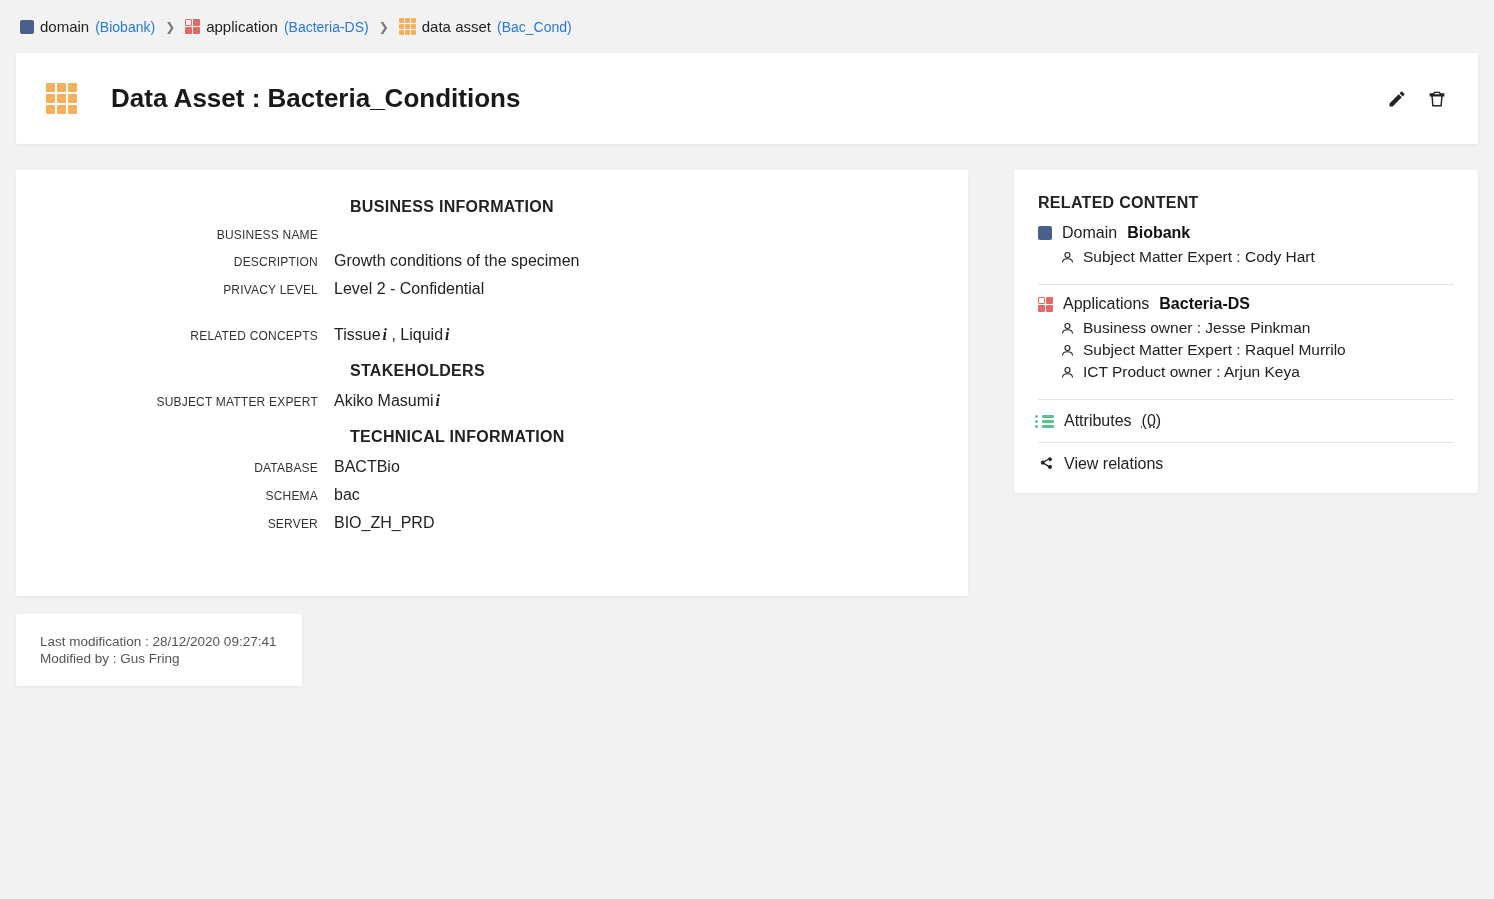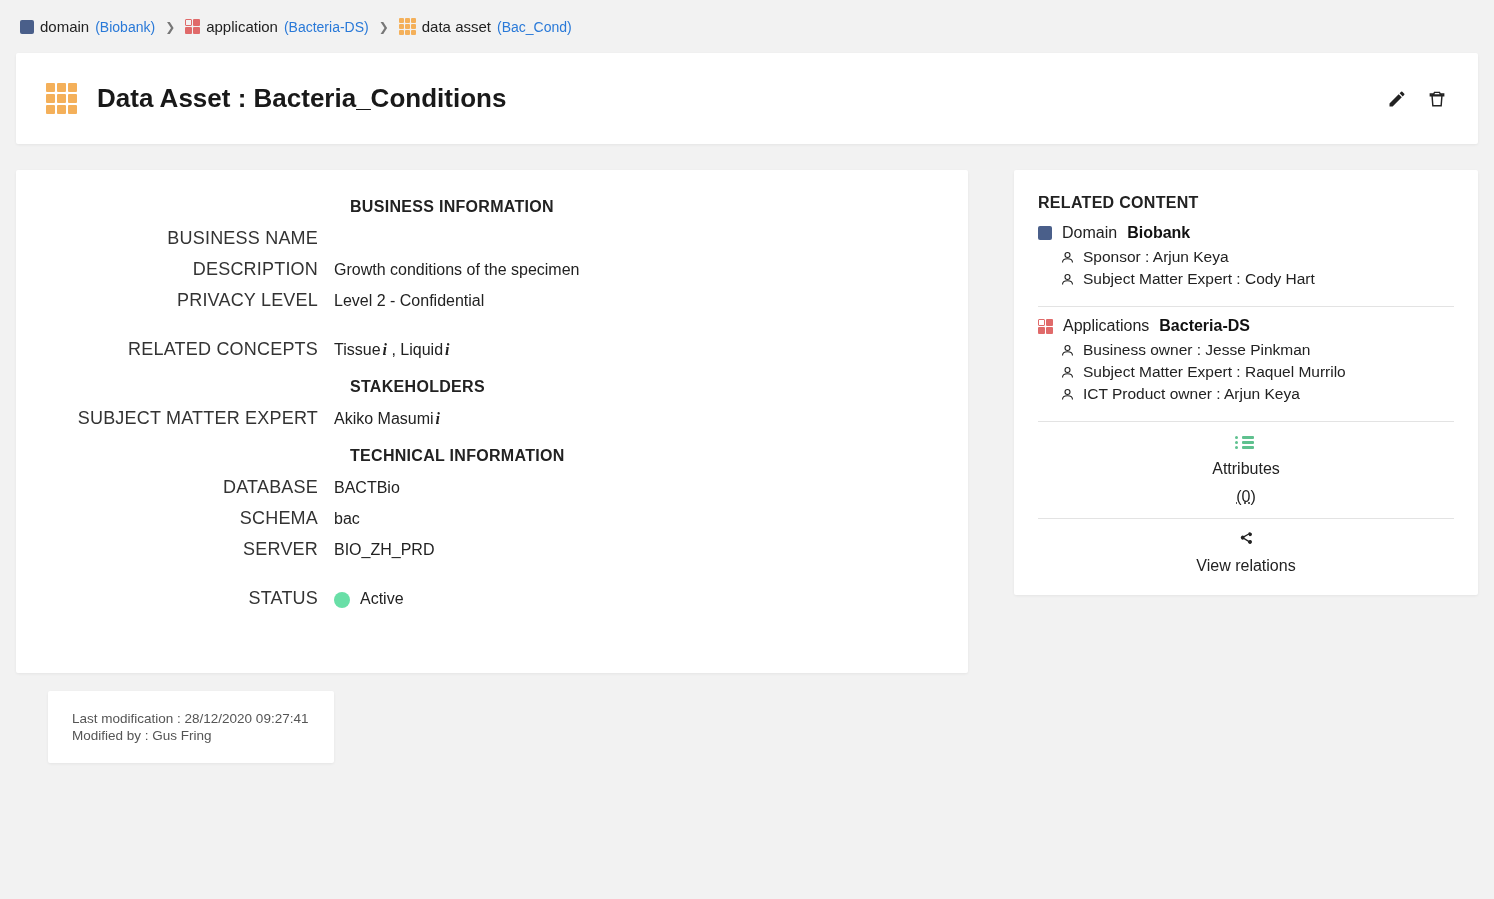--- a/index.html
+++ b/index.html
@@ -40,54 +40,54 @@
   
   .card {
     background:#fff; border-radius:2px;
     box-shadow: 0 1px 3px rgba(0,0,0,0.06);
   }
   .title-card {
     display:flex; align-items:center; justify-content:space-between;
     padding: 30px 30px;
     margin-top: 6px;
   }
-  .title-left { display:flex; align-items:center; gap:20px; }
+  .title-left { display:flex; align-items:center; gap:34px; }
   .title-text { font-size:26px; font-weight:600; color:#191919; }
   .title-actions { display:flex; gap:18px; }
   .icon-btn { width:22px; height:22px; cursor:pointer; color:#222; display:inline-flex; align-items:center; justify-content:center; }
   .icon-btn svg { width:20px; height:20px; fill:currentColor; }
   
   .columns { display:flex; gap:46px; margin-top:26px; align-items:flex-start; }
   .main-card { flex:1; padding: 28px 30px 46px; }
   .side-card { width:464px; padding: 24px 24px 8px; }
   .section-title { font-weight:700; font-size:16px; letter-spacing:0.3px; margin: 0 0 12px; }
   .side-card .section-title { margin-bottom: 12px; }
   .field-row { display:flex; align-items:baseline; margin: 10px 0; }
-  .field-label { width:288px; text-align:right; padding-right:16px; color:#333; font-size:18px; letter-spacing:0.2px; }
+  .field-label { width:288px; text-align:right; padding-right:16px; color:#333; font-size:12px; letter-spacing:0.2px; }
   .field-value { flex:1; color:#222; font-size:16px; }
   .section-block { margin-bottom: 18px; }
   .section-block .section-title { margin-left: 304px; }
   .status-dot { display:inline-block; width:16px; height:16px; border-radius:50%; background:#69dfa7; vertical-align:middle; margin-right:10px; }
   .info-i { display:inline-block; font-family: Georgia, serif; font-weight:bold; font-style:italic; color:#222; margin-left:2px; cursor:pointer; }
   
   .rel-block { border-bottom:1px solid #e3e3e3; padding: 10px 0 14px; }
   .rel-block:first-of-type { padding-top:0; }
   .rel-heading { display:flex; align-items:center; gap:10px; font-size:16px; margin-bottom:6px; cursor:pointer; }
   .rel-heading .rel-type { color:#222; }
   .rel-heading .rel-name { font-weight:700; color:#111; }
   .rel-person { display:flex; align-items:center; gap:8px; margin:4px 0 4px 22px; font-size:15.5px; color:#222; }
   .rel-person svg { width:15px; height:15px; flex-shrink:0; }
-  .rel-link { display:flex; align-items:center; gap:10px; padding:12px 0; font-size:16px; border-bottom:1px solid #e3e3e3; cursor:pointer;flex-direction:column; }
+  .rel-link { display:flex; align-items:center; gap:10px; padding:12px 0; font-size:16px; border-bottom:1px solid #e3e3e3; cursor:pointer; }
   .rel-link:last-child { border-bottom:none; }
   .rel-link .count { text-decoration: underline dotted; }
   .list-icon { width:16px; height:16px; }
   .list-icon div { height:3px; background:#5fc18f; margin:2px 0 2px 4px; border-radius:1px; }
   .list-icon div:before { content:""; display:inline-block; width:3px; height:3px; background:#5fc18f; border-radius:50%; margin-left:-7px; vertical-align:top; }
   
-  .meta-card { margin-top:18px; padding:18px 24px; font-size:13.5px; color:#555; width:286px;margin-left:32px; }
+  .meta-card { margin-top:18px; padding:18px 24px; font-size:13.5px; color:#555; width:286px; }
   .meta-card div { margin:2px 0; }
 </style>
 </head>
 <body>
 
 <div class="page">
 
   <nav class="breadcrumb">
     <span class="crumb">
       <span class="sq-icon sq-blue"></span>
@@ -196,43 +196,31 @@
           <div class="field-value">BACTBio</div>
         </div>
         <div class="field-row">
           <div class="field-label">SCHEMA</div>
           <div class="field-value">bac</div>
         </div>
         <div class="field-row">
           <div class="field-label">SERVER</div>
           <div class="field-value">BIO_ZH_PRD</div>
         </div>
-        <div class="field-row" style="margin-top:28px;">
-          <div class="field-label">STATUS</div>
-          <div class="field-value">
-            <span class="status-dot"></span><span>Active</span>
-          </div>
-        </div>
       </div>
     </div>
 
     <div class="card side-card">
       <h3 class="section-title">RELATED CONTENT</h3>
 
       <div class="rel-block">
         <div class="rel-heading">
           <span class="sq-icon sq-blue"></span>
           <span class="rel-type">Domain</span>
           <span class="rel-name">Biobank</span>
-        </div>
-        <div class="rel-person">
-          <svg viewBox="0 0 24 24">
-              <path fill="none" stroke="#222" stroke-width="1.8" d="M12 12a4 4 0 1 0 0-8 4 4 0 0 0 0 8zm-8 8c0-4 4-6 8-6s8 2 8 6"></path>
-            </svg>
-          <span>Sponsor : Arjun Keya</span>
         </div>
         <div class="rel-person">
           <svg viewBox="0 0 24 24">
               <path fill="none" stroke="#222" stroke-width="1.8" d="M12 12a4 4 0 1 0 0-8 4 4 0 0 0 0 8zm-8 8c0-4 4-6 8-6s8 2 8 6"></path>
             </svg>
           <span>Subject Matter Expert : Cody Hart</span>
         </div>
       </div>
 
       <div class="rel-block">

